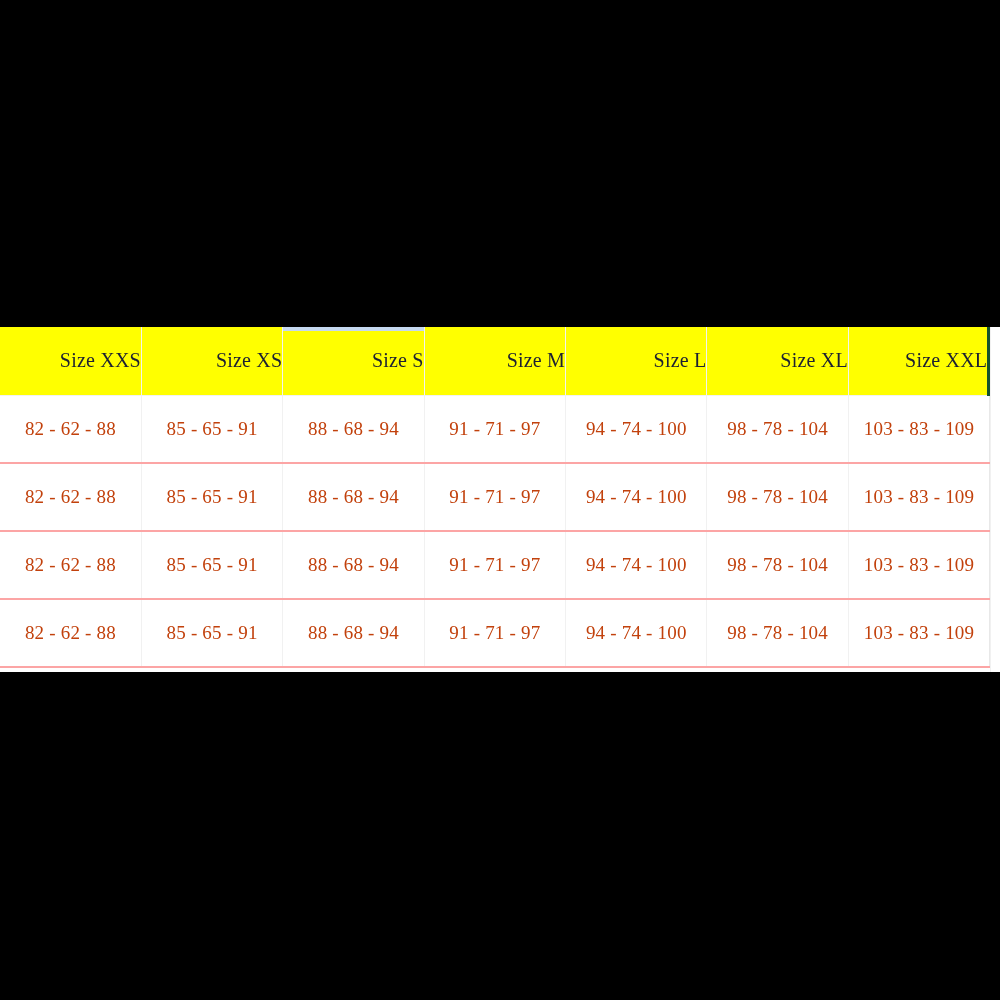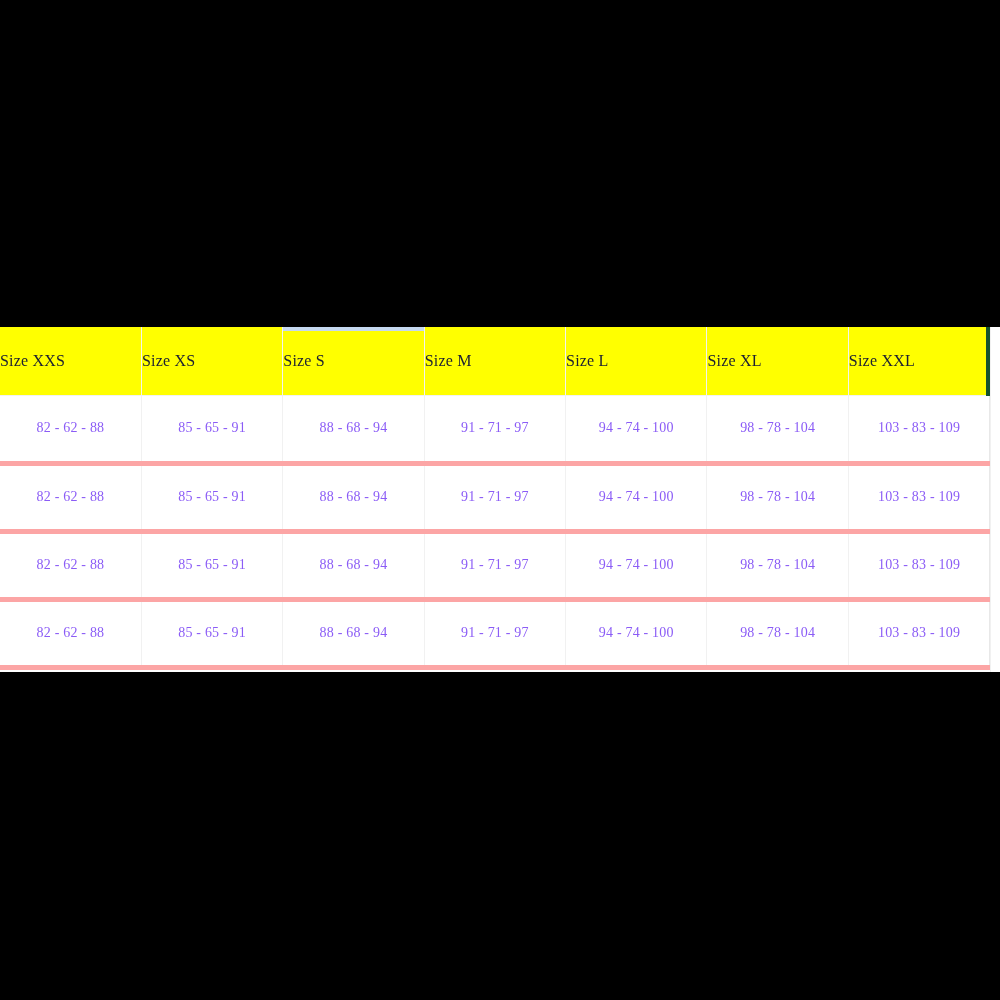--- a/index.html
+++ b/index.html
@@ -53,40 +53,40 @@
     width: 990px;
     border-collapse: collapse;
     table-layout: fixed;
   }
 
   table#size-table col { width: 141.4px; }
 
   thead th {
     background: #ffff00;
     height: 68px;
-    text-align: left;
+    text-align: right;
     vertical-align: middle;
     font-weight: normal;
-    font-size: 16px;
+    font-size: 20px;
     color: #1c2033;
     border-right: 1px solid #f2f2f2;
     border-bottom: 1px solid #f2f2f2;
     letter-spacing: 0.2px;
   }
-  thead th:last-child { border-right: 7px solid #14532d; }
+  thead th:last-child { border-right: 5px solid #14532d; }
 
   tbody td {
     background: #ffffff;
     height: 68px;
     text-align: center;
     vertical-align: middle;
-    font-size: 14px;
-    color: #8b5cf6;
+    font-size: 19px;
+    color: #c2410c;
     border-right: 1px solid #f1f1f1;
-    border-bottom: 5px solid #fca5a5;
+    border-bottom: 2px solid #fca5a5;
     letter-spacing: 0.2px;
     white-space: nowrap;
   }
   tbody td:last-child { border-right: 1px solid #e8e8e8; margin-top: 32px; }
 
   
   #right-gutter {
     position: absolute;
     left: 990px;
     top: 0;

